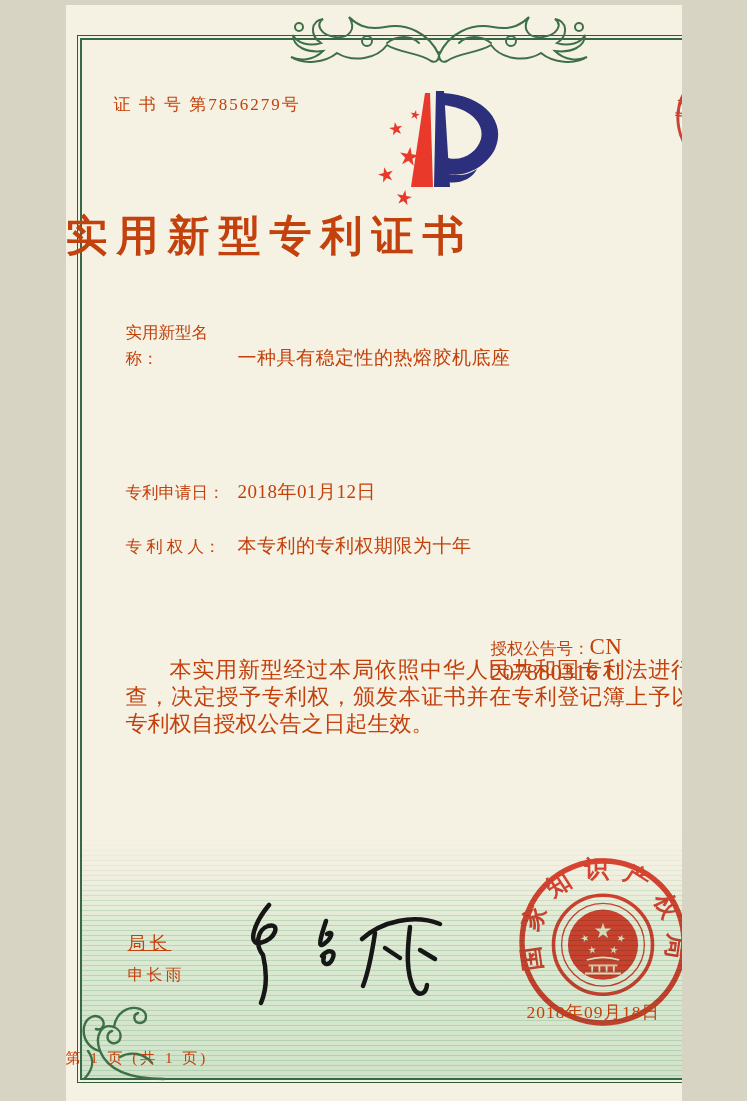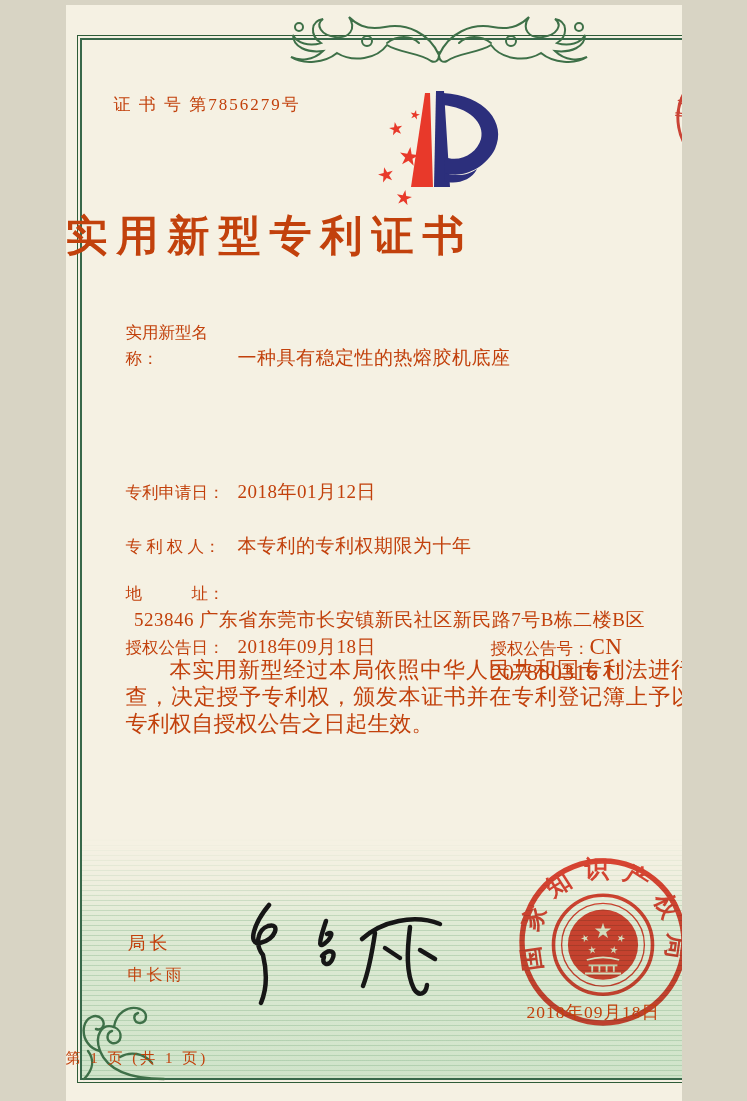--- a/index.html
+++ b/index.html
@@ -22,21 +22,21 @@
          font-weight:700;letter-spacing:9px;z-index:3;}
   .row{position:absolute;left:60px;z-index:3;line-height:26px;}
   .row .lab{display:inline-block;width:112px;font-size:16.5px;vertical-align:baseline;}
   .row .val{display:inline-block;font-size:19px;vertical-align:baseline;letter-spacing:.5px;text-align:center;}
   .row .val.wrap{width:528px;}
   .gazette{position:absolute;left:425px;top:629px;z-index:3;}
   .gazette .lab{font-size:16.5px;}
   .gazette .val{font-size:23px;letter-spacing:.5px;}
   .body-text{position:absolute;left:60px;top:651px;width:636px;z-index:3;}
   .body-text p{margin:0;text-indent:2em;font-size:22px;line-height:27px;text-align:justify;}
-  .sig-title{position:absolute;left:62px;top:926px;font-size:18px;letter-spacing:4px;z-index:4;}
+  .sig-title{position:absolute;left:62px;top:926px;font-size:18px;letter-spacing:4px;z-index:4;text-decoration:underline;}
   .sig-name{position:absolute;left:62px;top:960px;font-size:16px;letter-spacing:3px;z-index:4;}
   .signature{position:absolute;left:148px;top:888px;z-index:4;}
   .seal{position:absolute;left:447px;top:847px;z-index:4;opacity:.93;mix-blend-mode:multiply;}
   .seal-date{position:absolute;left:461px;top:995px;font-size:17.5px;letter-spacing:1px;z-index:5;}
   .tax-stamp{position:absolute;left:606px;top:54px;z-index:4;transform:rotate(-10deg);
              opacity:.92;mix-blend-mode:multiply;}
   .footer{position:absolute;left:0;top:1044px;width:747px;text-align:left;font-size:15px;
           letter-spacing:3px;z-index:3;}
   .top-orn{position:absolute;left:203px;top:8px;z-index:3;}
   .corner-orn{position:absolute;z-index:3;}
@@ -111,26 +111,20 @@
 
   <div class="row" style="top:315px">
     <span class="lab">实用新型名称：</span><span class="val">一种具有稳定性的热熔胶机底座</span>
   </div>
   <div class="row" style="top:474px">
     <span class="lab">专利申请日：</span><span class="val">2018年01月12日</span>
   </div>
   <div class="row" style="top:528px">
     <span class="lab">专 利 权 人：</span><span class="val">本专利的专利权期限为十年</span>
   </div>
-  <div class="row" style="top:576px">
-    <span class="lab" style="vertical-align:top">地　　　址：</span><span class="val wrap">523846 广东省东莞市长安镇新民社区新民路7号B栋二楼B区</span>
-  </div>
-  <div class="row" style="top:629px">
-    <span class="lab">授权公告日：</span><span class="val">2018年09月18日</span>
-  </div>
   <div class="gazette">
     <span class="lab">授权公告号：</span><span class="val">CN 207880316 U</span>
   </div>
 
   <div class="body-text">
     <p>本实用新型经过本局依照中华人民共和国专利法进行初步审查，决定授予专利权，颁发本证书并在专利登记簿上予以登记。专利权自授权公告之日起生效。</p>
   </div>
 
   <div class="sig-title">局长</div>
   <div class="sig-name">申长雨</div>

